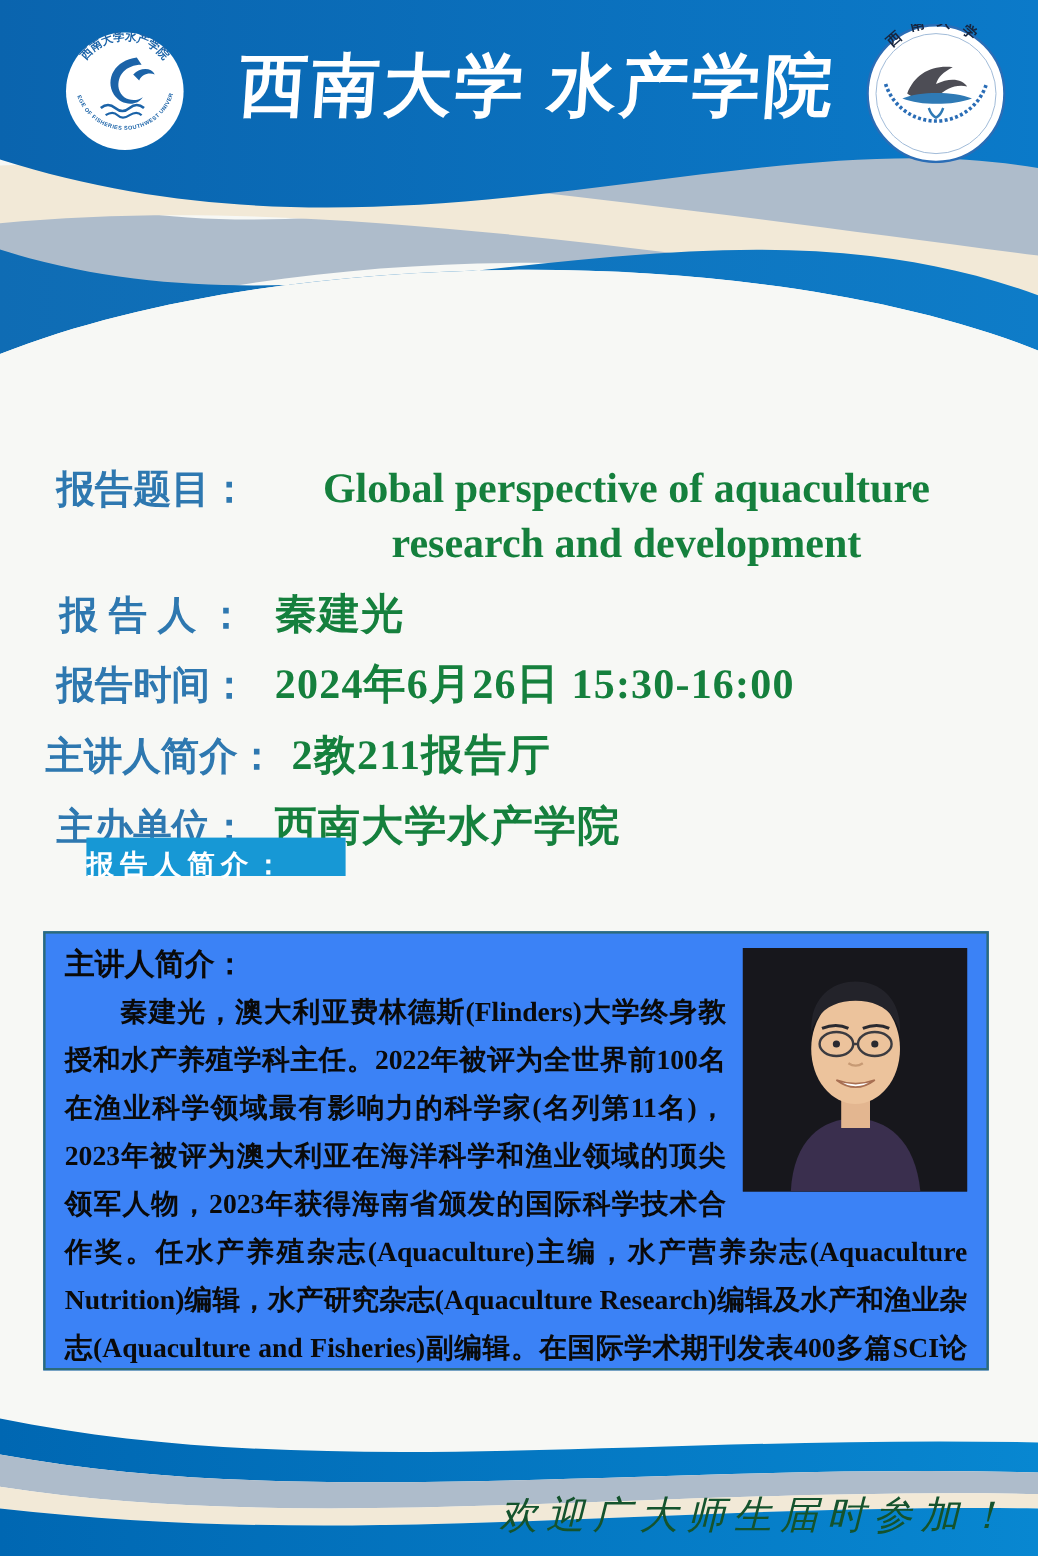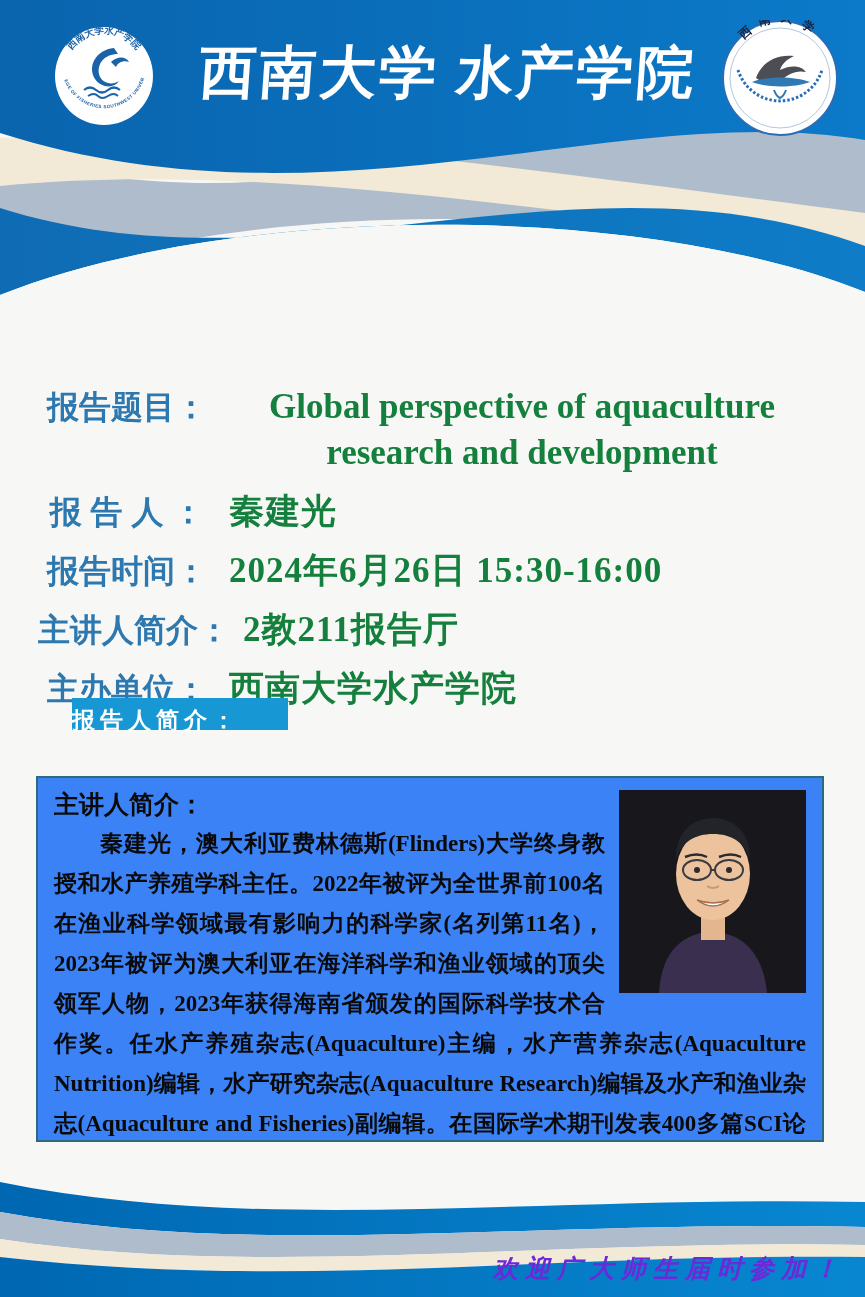--- a/index.html
+++ b/index.html
@@ -64,22 +64,22 @@
   }
   .bio-text{
     margin-top:4px;color:#0a0a0a;font-size:23px;font-weight:bold;
     line-height:40px;text-align:justify;text-indent:2em;
     font-family:"Liberation Serif",serif;
   }
 
   
   .bottom-waves{position:absolute;bottom:0;left:0;}
   .welcome{
-    position:absolute;right:20px;bottom:12px;color:#6d28d9;
-    font-size:25px;font-weight:bold;font-style:italic;letter-spacing:7px;
+    position:absolute;right:20px;bottom:12px;color:#14532d;
+    font-size:32px;font-weight:normal;font-style:italic;letter-spacing:7px;
     font-family:"Liberation Serif",serif;white-space:nowrap;
   }
 </style>
 </head>
 <body>
 
 <div class="poster">
 
   <svg class="top-waves" width="865" height="330" viewBox="0 0 865 330">
     <defs>

